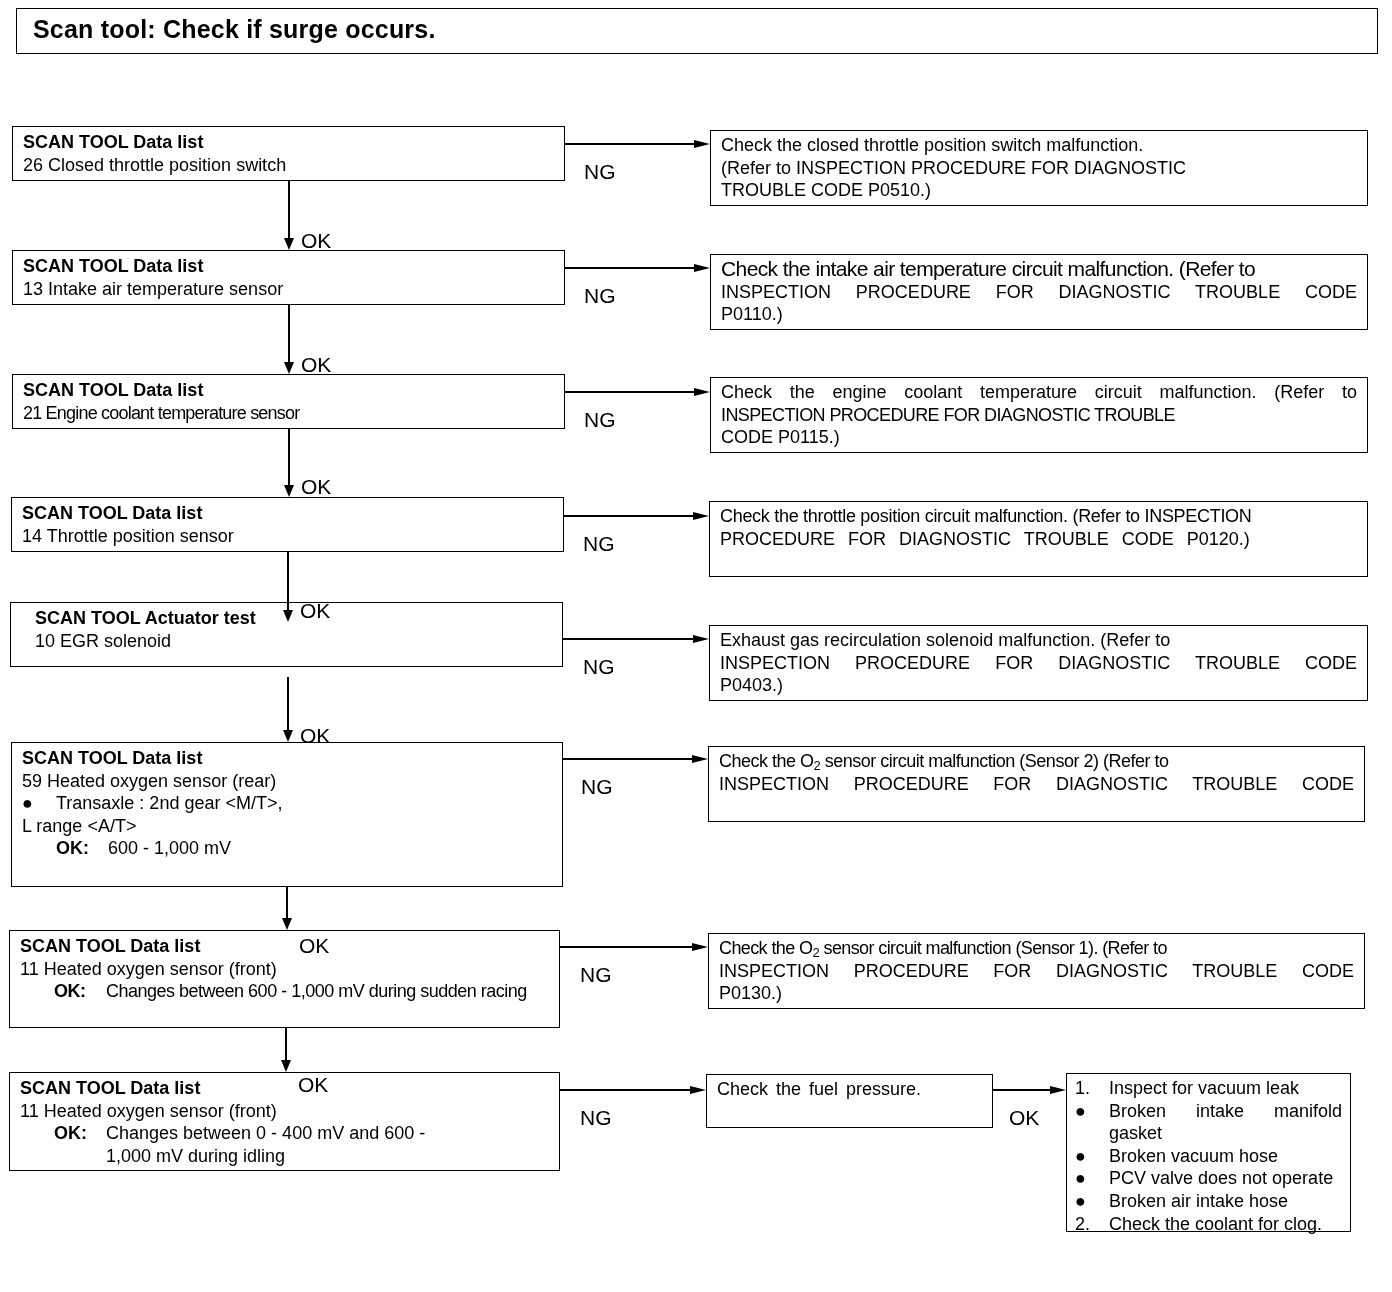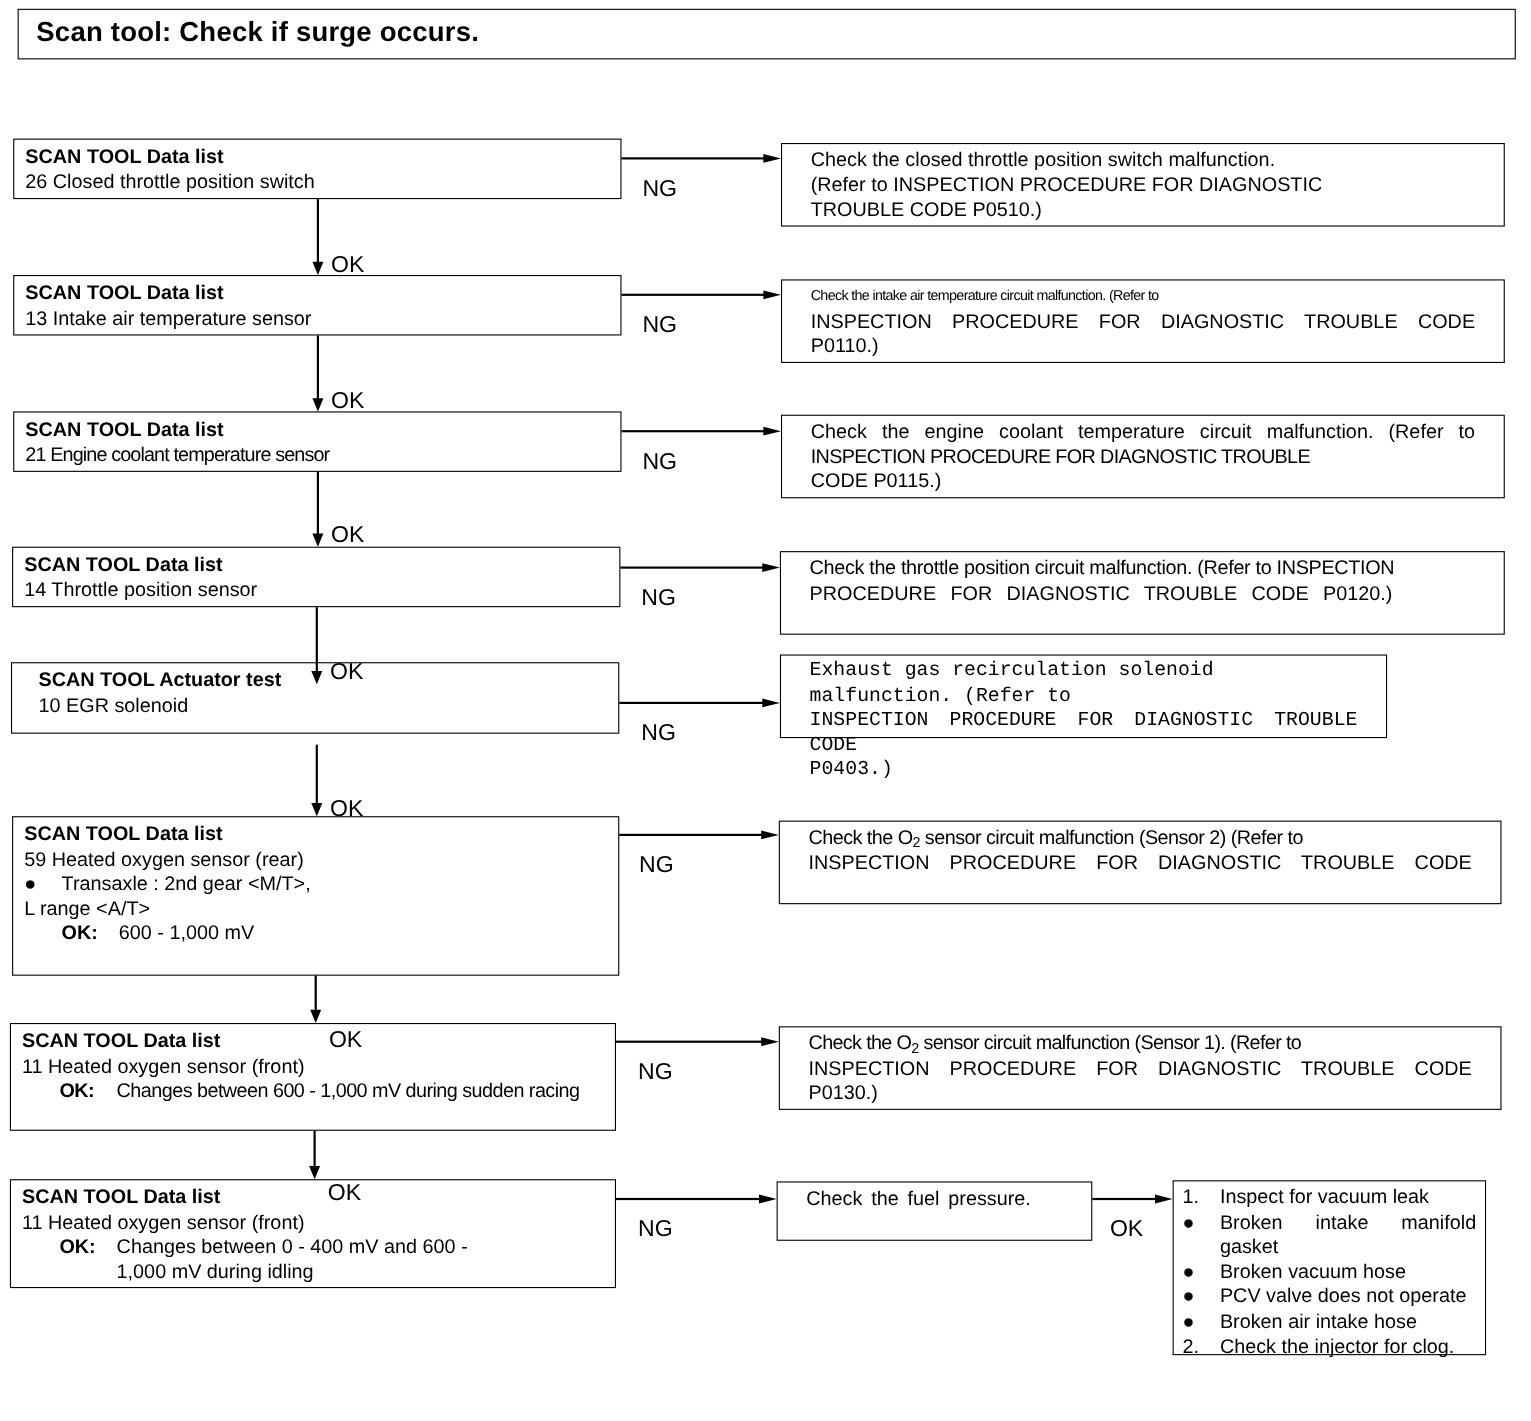--- a/index.html
+++ b/index.html
@@ -8,21 +8,21 @@
   .box { position:absolute; border:1.6px solid #000; background:#fff; box-sizing:border-box; }
   .title-box { left:16px; top:8px; width:1362px; height:46px; }
   .title-text { position:absolute; left:16px; top:6px; font-size:25px; font-weight:bold; letter-spacing:0.2px; }
   .step { font-size:18px; line-height:22.5px; padding:4px 10px; }
   .step .hd { font-weight:bold; display:block; }
   .step .ln { display:block; }
   .step .okline { display:block; padding-left:34px; }
   .step .okline .k { font-weight:bold; display:inline-block; width:52px; }
   .step .okwrap { display:block; padding-left:86px; text-indent:-52px; }
   .step .okwrap .k { font-weight:bold; display:inline-block; width:52px; text-indent:0; }
-  .res { font-size:18px; line-height:22.5px; padding:3px 26px; }
+  .res { font-size:18px; line-height:22.5px; padding:3px 10px; }
   .label { position:absolute; font-size:21px;margin-top:43px; }
   .vline { position:absolute; width:1.6px; background:#000; }
   .hline { position:absolute; height:1.6px; background:#000; }
   .arrow-d { position:absolute; width:0; height:0; border-left:5px solid transparent; border-right:5px solid transparent; border-top:12px solid #000; }
   .arrow-r { position:absolute; width:0; height:0; border-top:4px solid transparent; border-bottom:4px solid transparent; border-left:16px solid #000; }
   .final { font-size:18px; line-height:22.6px; padding:3px 8px; }
   .final .it { display:block; padding-left:34px; text-indent:-34px; text-align:justify; }
   .final .it .m { display:inline-block; width:34px; text-indent:0; }
   sub { font-size:13px; vertical-align:-3px; line-height:0; }
 </style>
@@ -41,21 +41,21 @@
   <span class="ln" style="display:block">Check the closed throttle position switch malfunction.</span>
   <span class="ln" style="display:block">(Refer to INSPECTION PROCEDURE FOR DIAGNOSTIC</span>
   <span class="ln" style="display:block">TROUBLE CODE P0510.)</span>
 </div>
 
 <div class="box step" style="left:12px;top:250px;width:553px;height:55px;">
   <span class="hd">SCAN TOOL Data list</span>
   <span class="ln">13 Intake air temperature sensor</span>
 </div>
 <div class="box res" style="left:710px;top:254px;width:658px;height:76px;">
-  <span style="display:block;font-size:13px;letter-spacing:-0.6px">Check the intake air temperature circuit malfunction. (Refer to</span>
+  <span style="display:block;font-size:21px;letter-spacing:-0.6px">Check the intake air temperature circuit malfunction. (Refer to</span>
   <span style="display:block;text-align:justify;text-align-last:justify">INSPECTION PROCEDURE FOR DIAGNOSTIC TROUBLE CODE</span>
   <span style="display:block">P0110.)</span>
 </div>
 
 <div class="box step" style="left:12px;top:374px;width:553px;height:55px;">
   <span class="hd">SCAN TOOL Data list</span>
   <span class="ln" style="letter-spacing:-0.8px">21 Engine coolant temperature sensor</span>
 </div>
 <div class="box res" style="left:710px;top:377px;width:658px;height:76px;">
   <span style="display:block;text-align:justify;text-align-last:justify">Check the engine coolant temperature circuit malfunction. (Refer to</span>
@@ -69,21 +69,21 @@
 </div>
 <div class="box res" style="left:709px;top:501px;width:659px;height:76px;">
   <span style="display:block;letter-spacing:-0.3px">Check the throttle position circuit malfunction. (Refer to INSPECTION</span>
   <span style="display:block;word-spacing:8px">PROCEDURE FOR DIAGNOSTIC TROUBLE CODE P0120.)</span>
 </div>
 
 <div class="box step" style="left:10px;top:602px;width:553px;height:65px;padding-left:24px;">
   <span class="hd">SCAN TOOL Actuator test</span>
   <span class="ln">10 EGR solenoid</span>
 </div>
-<div class="box res" style="left:709px;top:595px;width:552px;height:76px;font-family:Liberation Mono, monospace;">
+<div class="box res" style="left:709px;top:625px;width:659px;height:76px;">
   <span style="display:block">Exhaust gas recirculation solenoid malfunction. (Refer to</span>
   <span style="display:block;text-align:justify;text-align-last:justify">INSPECTION PROCEDURE FOR DIAGNOSTIC TROUBLE CODE</span>
   <span style="display:block">P0403.)</span>
 </div>
 
 <div class="box step" style="left:11px;top:742px;width:552px;height:145px;">
   <span class="hd">SCAN TOOL Data list</span>
   <span class="ln">59 Heated oxygen sensor (rear)</span>
   <span class="ln"><span class="dot" style="display:inline-block;width:34px">●</span><span>Transaxle : 2nd gear &lt;M/T&gt;,</span></span>
   <span class="ln">L range &lt;A/T&gt;</span>
@@ -113,21 +113,21 @@
 <div class="box res" style="left:706px;top:1074px;width:287px;height:54px;">
   <span style="display:block;word-spacing:3px">Check the fuel pressure.</span>
 </div>
 
 <div class="box final" style="left:1066px;top:1073px;width:285px;height:159px;">
   <span class="it"><span class="m">1.</span><span>Inspect for vacuum leak</span></span>
   <span class="it" style="text-align-last:left"><span class="m">●</span><span>Broken intake manifold gasket</span></span>
   <span class="it"><span class="m">●</span><span>Broken vacuum hose</span></span>
   <span class="it"><span class="m">●</span><span>PCV valve does not operate</span></span>
   <span class="it"><span class="m">●</span><span>Broken air intake hose</span></span>
-  <span class="it"><span class="m">2.</span><span>Check the injector for clog.</span></span>
+  <span class="it"><span class="m">2.</span><span>Check the coolant for clog.</span></span>
 </div>
 
 <div id="connectors">
     <div class="hline" style="left:565px;top:143px;width:131px;"></div>
     <div class="arrow-r" style="left:694px;top:140px;"></div>
     <div class="label" style="left:584px;top:117px;">NG</div>
     <div class="hline" style="left:565px;top:267px;width:131px;"></div>
     <div class="arrow-r" style="left:694px;top:264px;"></div>
     <div class="label" style="left:584px;top:241px;">NG</div>
     <div class="hline" style="left:565px;top:391px;width:131px;"></div>

